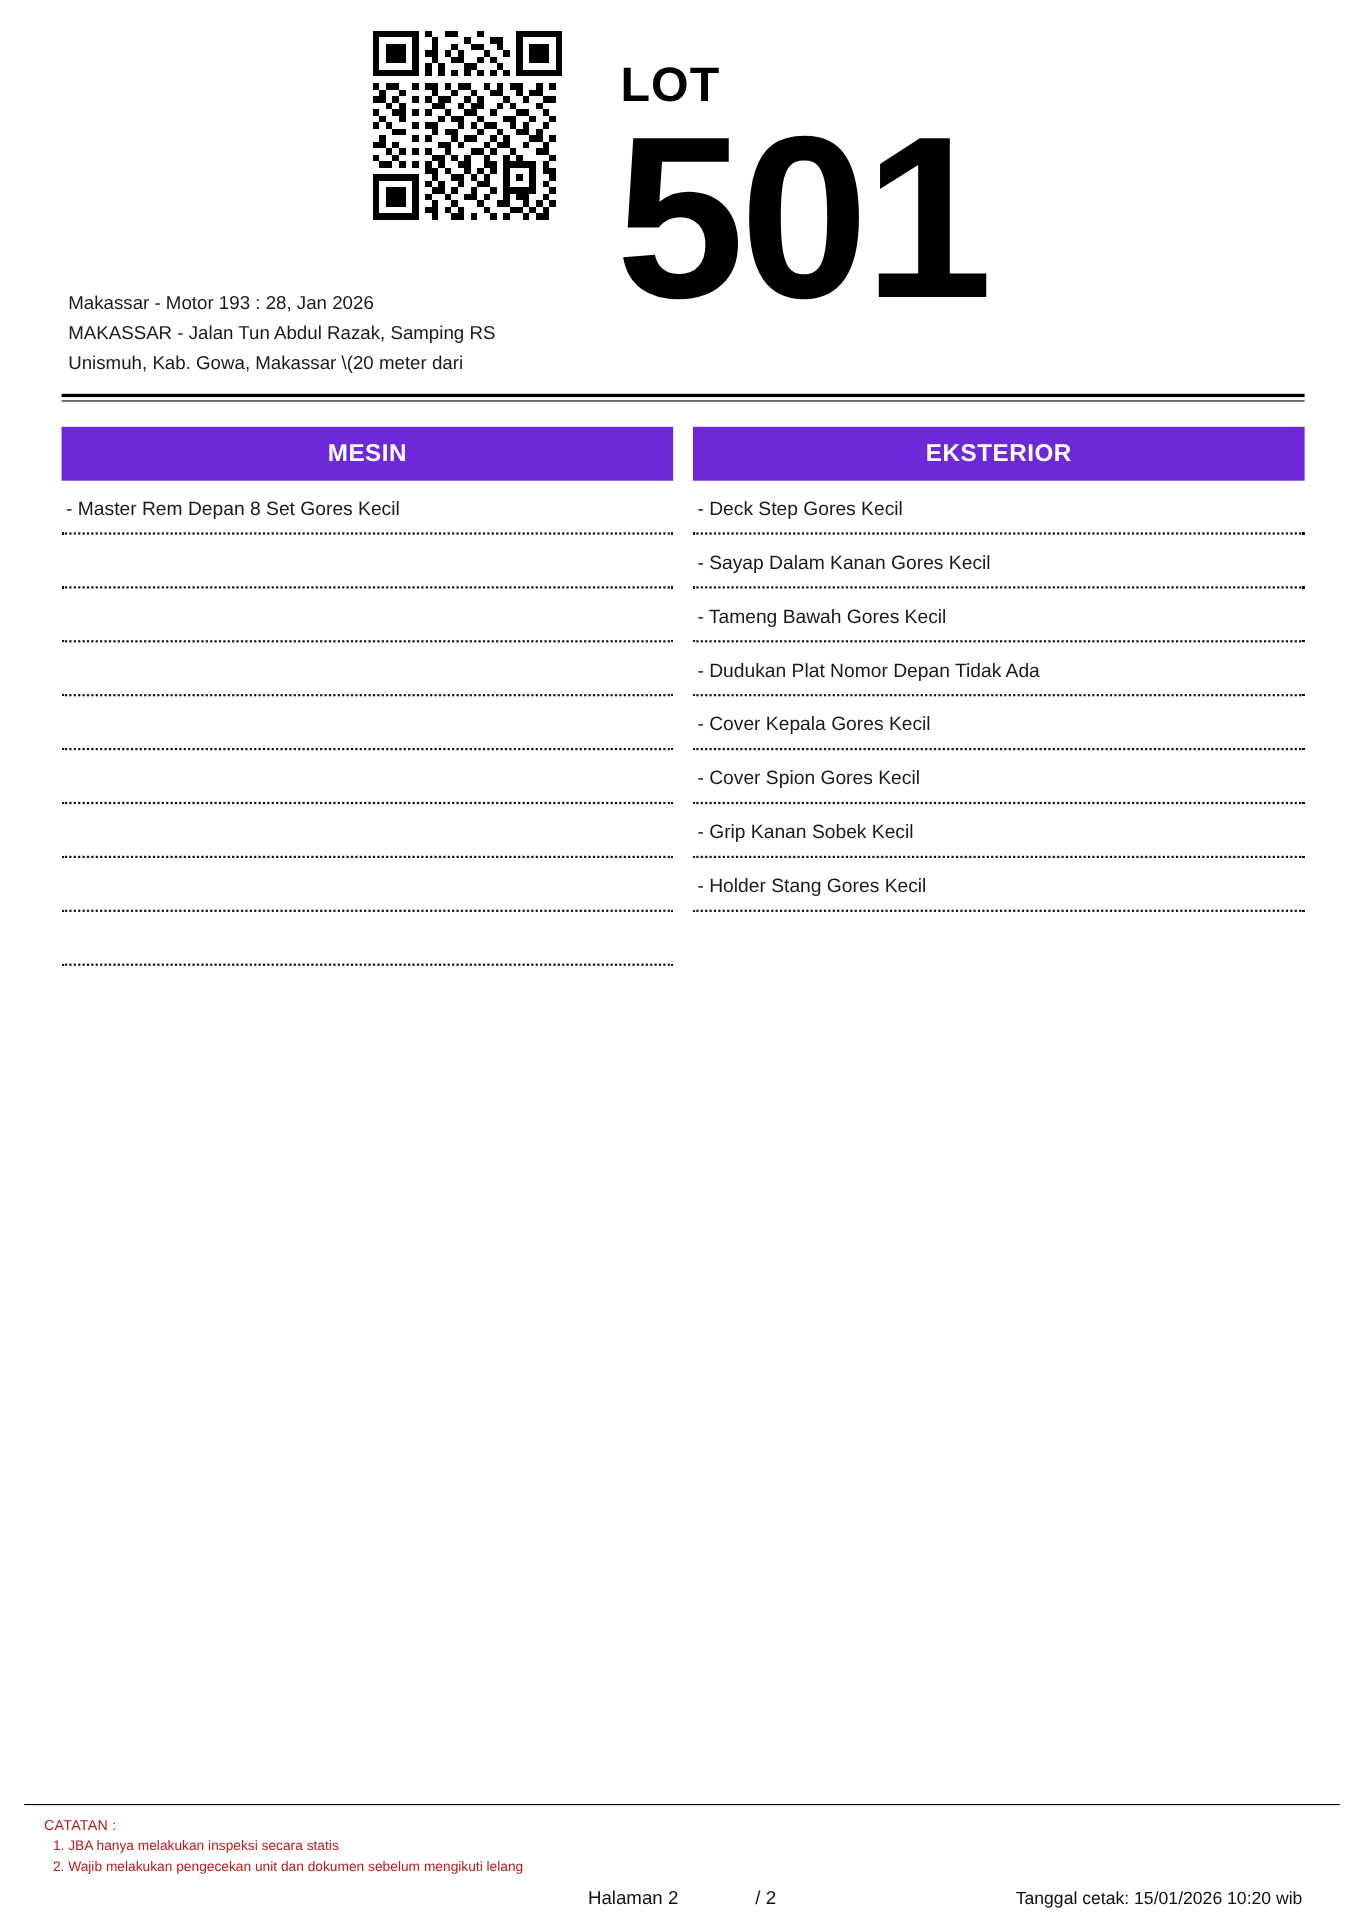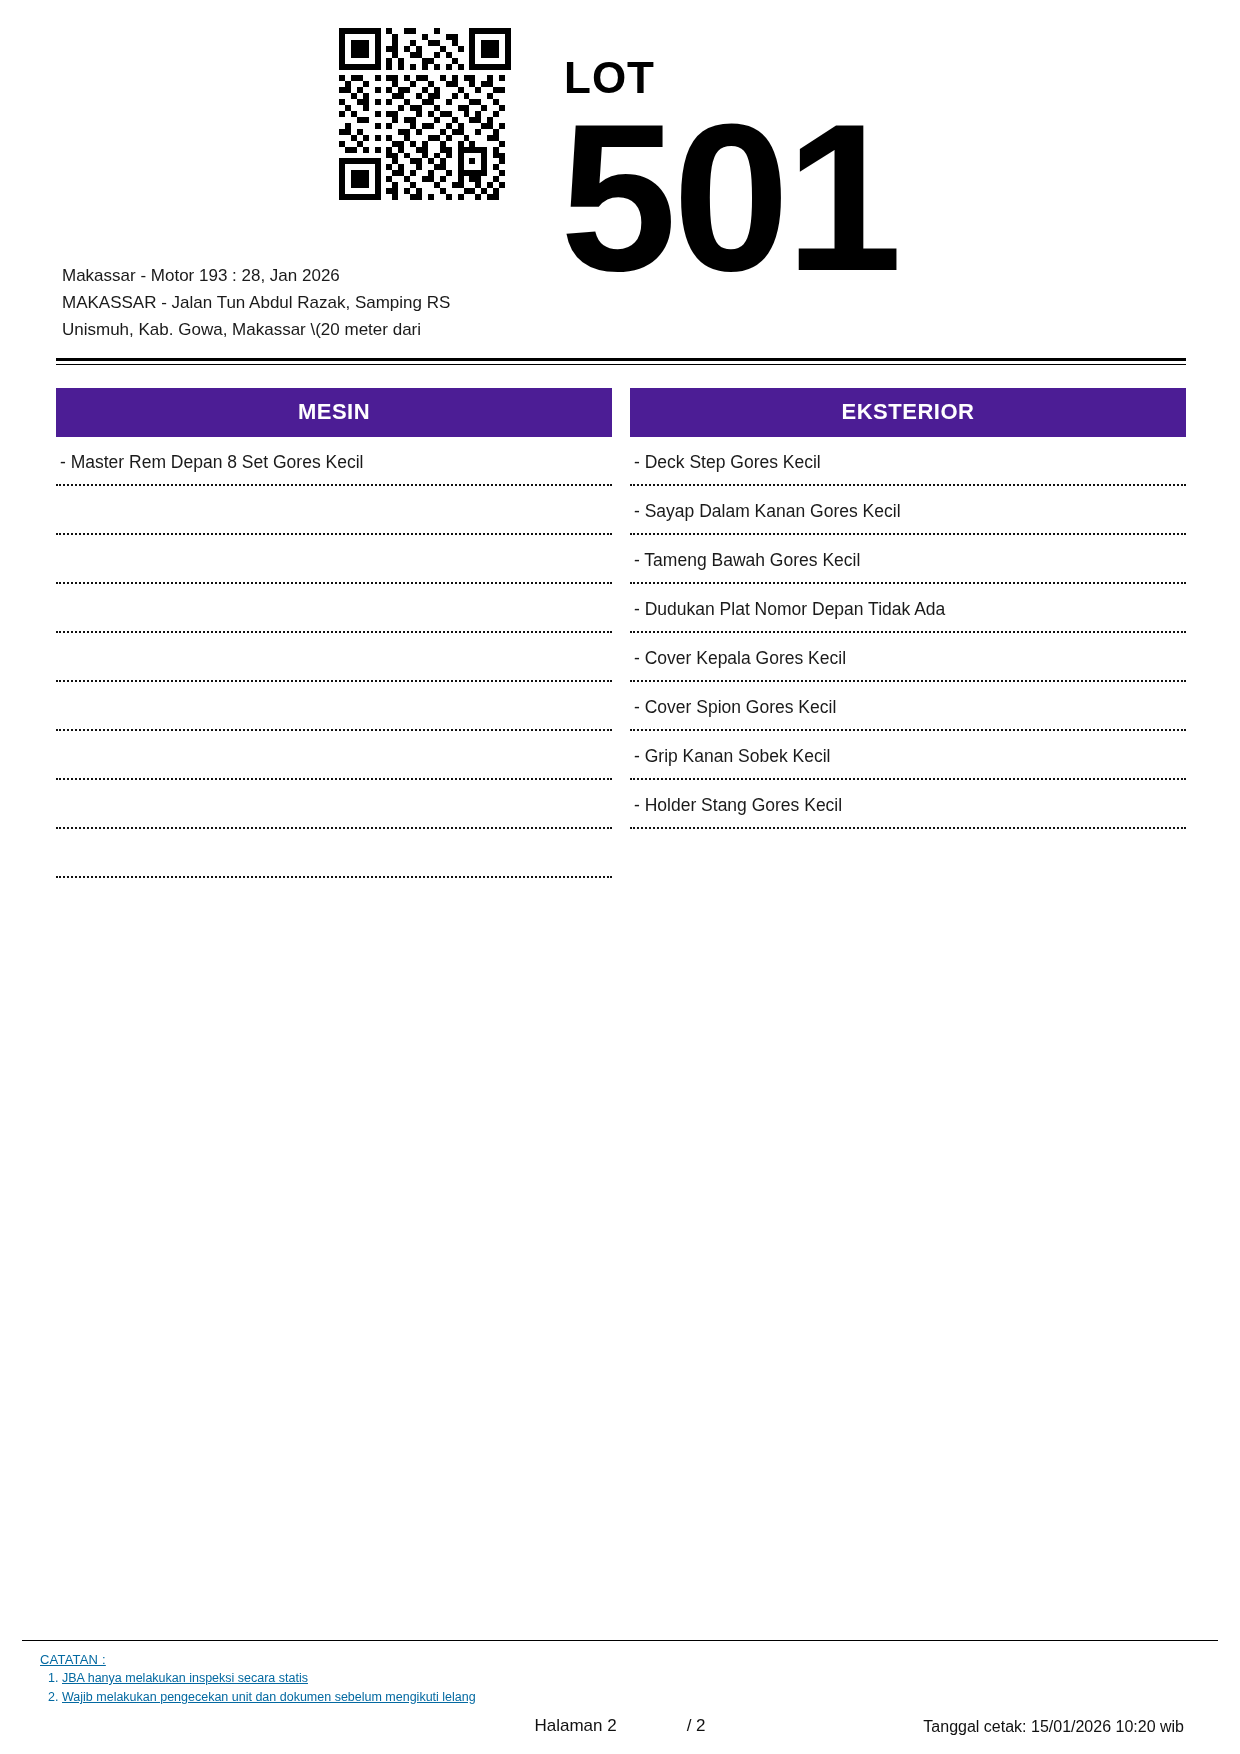--- a/index.html
+++ b/index.html
@@ -95,21 +95,21 @@
     top: 388px;
     right: 54px;
     display: flex;
     gap: 18px;
   }
   .col {
     flex: 1 1 0;
     min-width: 0;
   }
   .col-head {
-    background: #4c1d95;
+    background: #6d28d9;
     color: #fff;
     text-align: center;
     font-size: 22px;
     font-weight: bold;
     letter-spacing: 0.5px;
     padding: 11px 0 12px 0;
   }
   .items {
     margin-top: 0;
   }
@@ -136,22 +136,21 @@
     top: 1640px;
     height: 1px;
     background: #000;
   }
   .notes {
     position: absolute;
     left: 40px;
     top: 1650px;
     font-size: 13px;
     line-height: 19px;
-    color: #0369a1;
-    text-decoration: underline;
+    color: #b91c1c;
   }
   .notes .notes-title {
     font-size: 13px;
     letter-spacing: 0.2px;
   }
   .notes ol {
     margin: 0;
     padding-left: 22px;
   }
   .notes li {

